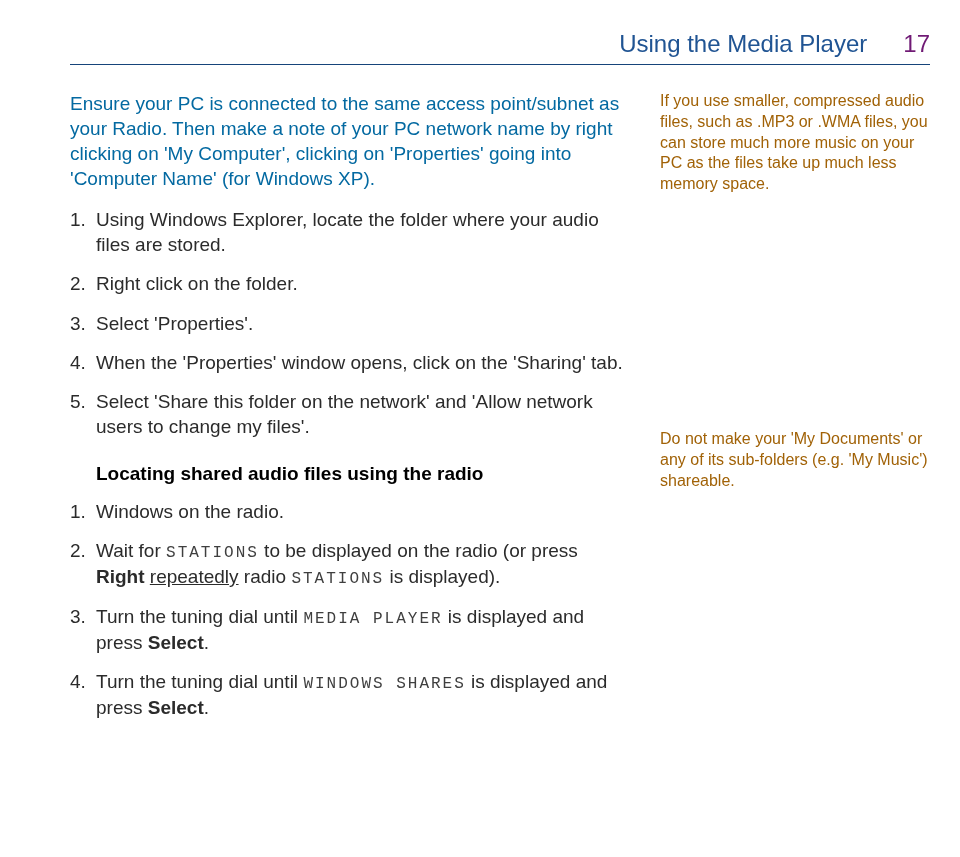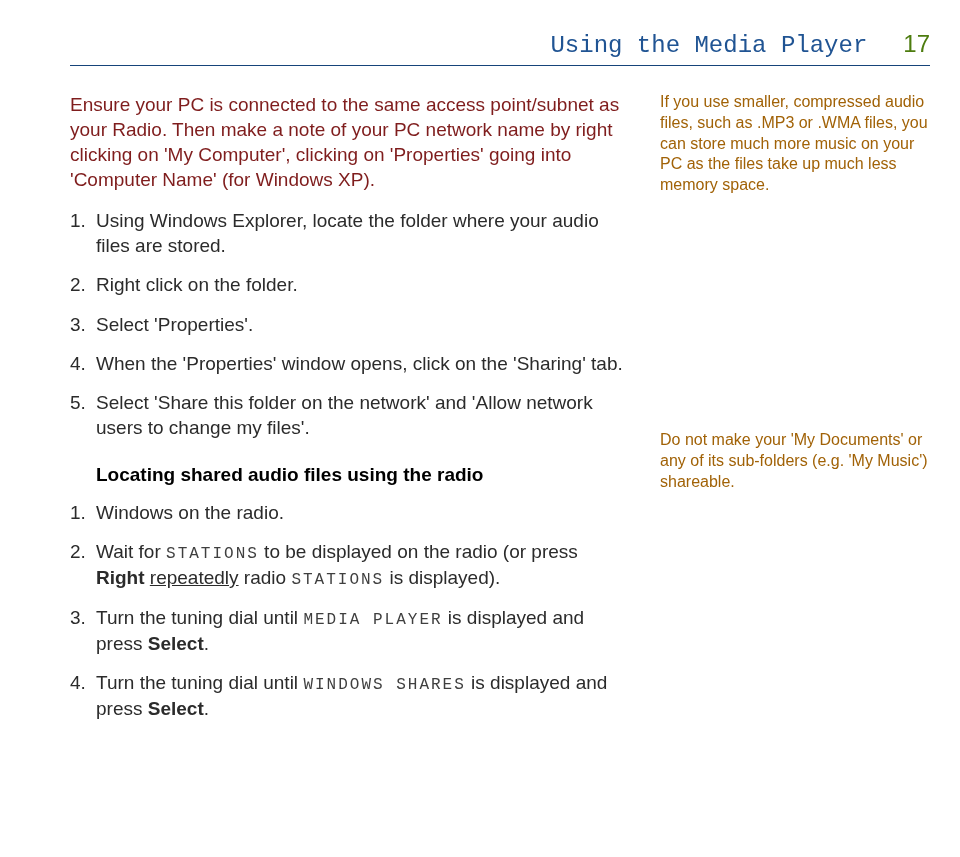--- a/index.html
+++ b/index.html
@@ -21,42 +21,41 @@
     align-items: baseline;
     border-bottom: 1px solid #16447a;
     padding-bottom: 6px;
     margin-bottom: 26px;
   }
   .header .title {
     color: #205493;
     font-size: 24px;
     font-weight: 400;
     margin-right: 36px;
-    font-family: Liberation Mono, monospace;
   }
   .header .pageno {
-    color: #4d7c0f;
+    color: #701a75;
     font-size: 24px;
     font-weight: 400;
   }
   .cols {
     display: flex;
     align-items: flex-start;
   }
   .main {
     width: 560px;
     margin-right: 30px;
   }
   .side {
     width: 270px;
   }
   .para {
     font-size: 19px;
     line-height: 1.32;
-    color: #7f1d1d;
+    color: #0369a1;
     margin: 0 0 16px 0;
   }
   .list {
     margin: 0 0 24px 0;
     padding: 0;
   }
   .li {
     display: flex;
     font-size: 19px;
     line-height: 1.32;

